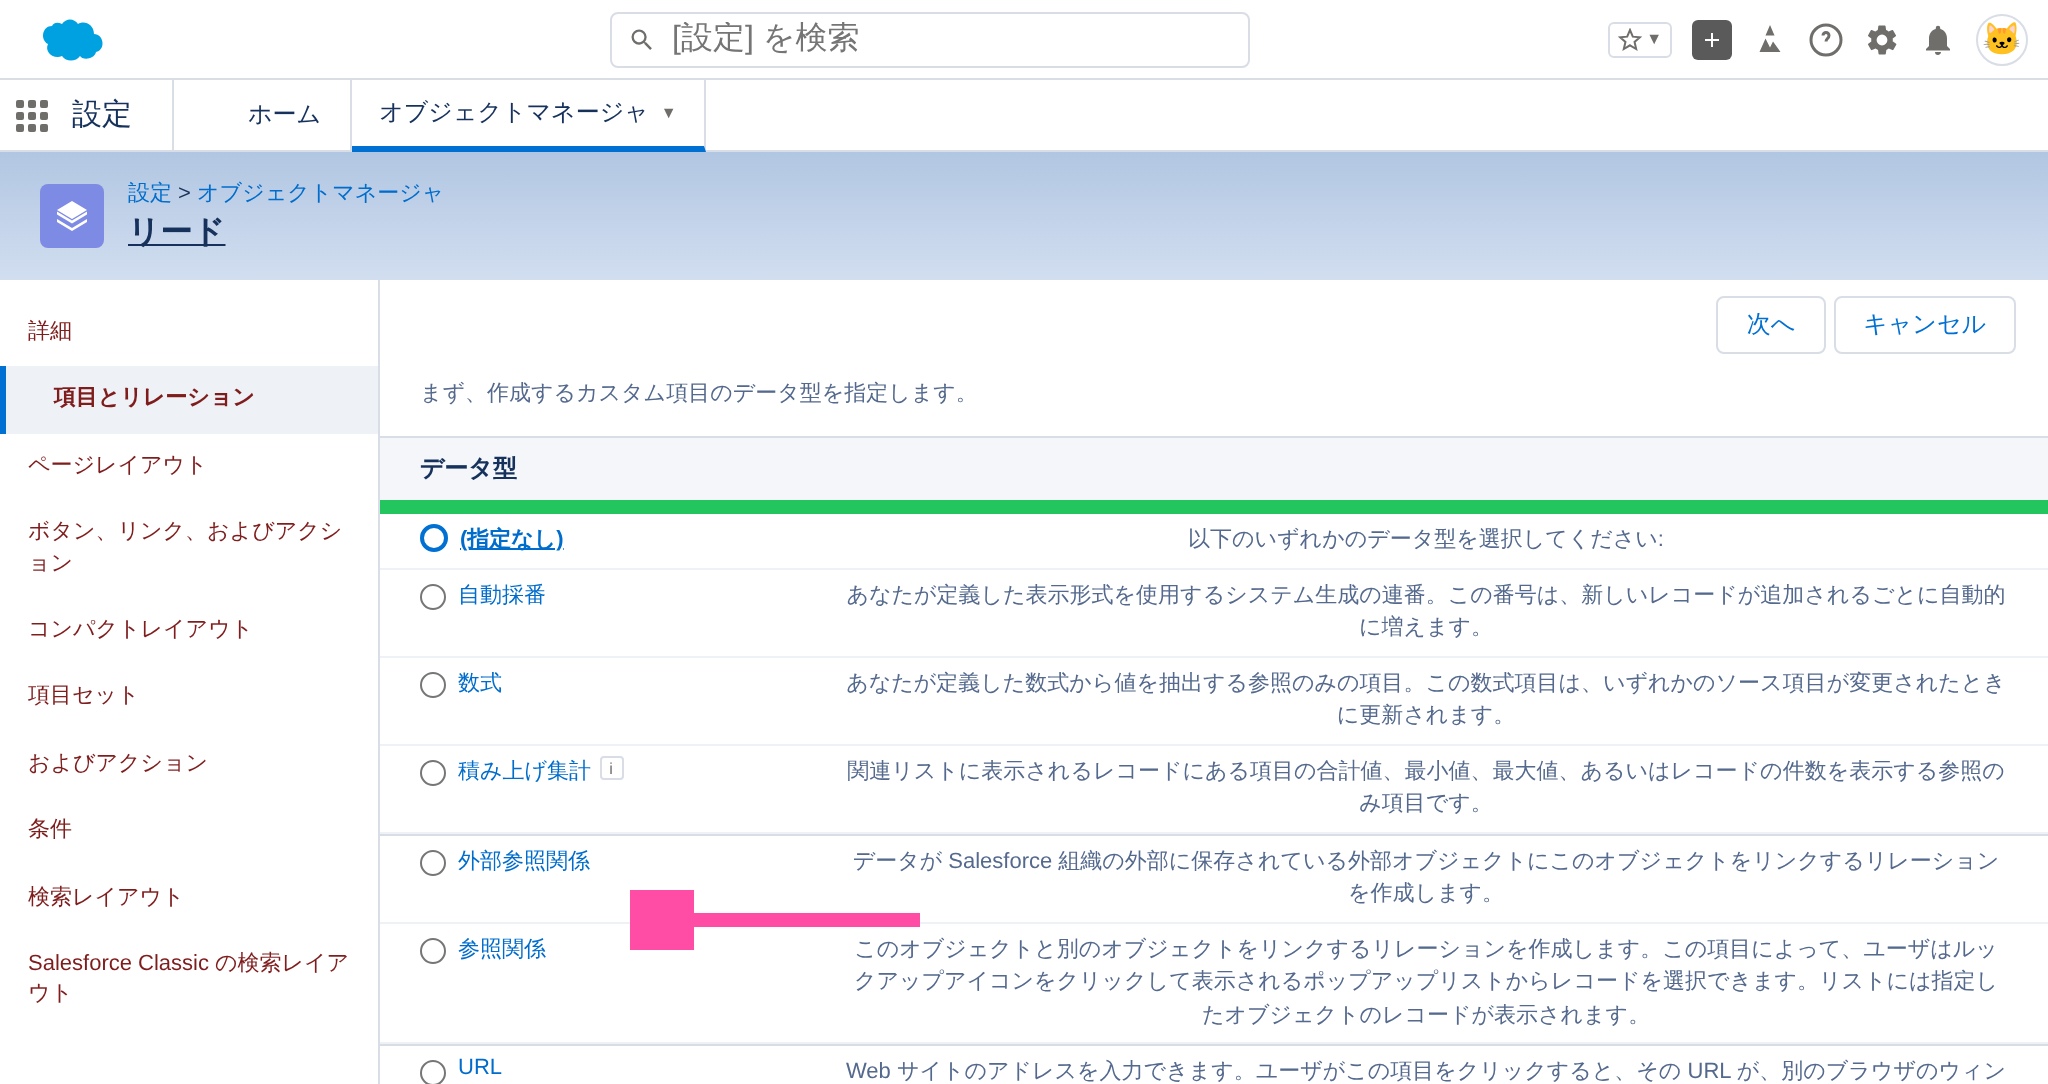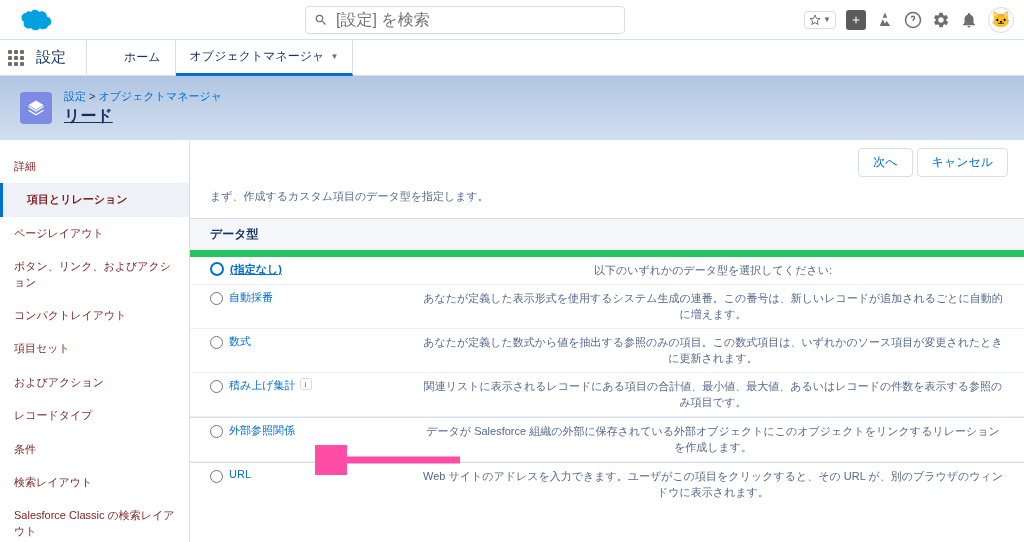--- a/index.html
+++ b/index.html
@@ -139,21 +139,20 @@
 
 <div class="main">
   <div class="sidebar" id="sidebar">
       <div class="sidebar-item">詳細</div>
       <div class="sidebar-item active">項目とリレーション</div>
       <div class="sidebar-item">ページレイアウト</div>
       <div class="sidebar-item">ボタン、リンク、およびアクション</div>
       <div class="sidebar-item">コンパクトレイアウト</div>
       <div class="sidebar-item">項目セット</div>
       <div class="sidebar-item">およびアクション</div>
-      <div class="sidebar-item">レコードタイプ</div>
       <div class="sidebar-item">条件</div>
       <div class="sidebar-item">検索レイアウト</div>
       <div class="sidebar-item">Salesforce Classic の検索レイアウト</div>
     </div>
 
   <div class="content" style="position:relative">
     <div class="action-row">
       <button class="btn">次へ</button>
       <button class="btn">キャンセル</button>
     </div>
@@ -190,20 +189,27 @@
             <span class="info-icon">i</span>
           </div>
           <div class="type-right">関連リストに表示されるレコードにある項目の合計値、最小値、最大値、あるいはレコードの件数を表示する参照のみ項目です。</div>
         </div>
         <div class="type-row" style="border-top: 1px solid rgb(216, 221, 230);">
           <div class="type-left">
             <input type="radio" name="dtype" style="">
             <label>外部参照関係</label>
           </div>
           <div class="type-right">データが Salesforce 組織の外部に保存されている外部オブジェクトにこのオブジェクトをリンクするリレーションを作成します。</div>
+        </div>
+        <div class="type-row">
+          <div class="type-left">
+            <input type="radio" name="dtype" style="">
+            <label>参照関係</label>
+          </div>
+          <div class="type-right">このオブジェクトと別のオブジェクトをリンクするリレーションを作成します。この項目によって、ユーザはルックアップアイコンをクリックして表示されるポップアップリストからレコードを選択できます。リストには指定したオブジェクトのレコードが表示されます。</div>
         </div>
         <div class="type-row" style="border-top: 1px solid rgb(216, 221, 230);">
           <div class="type-left">
             <input type="radio" name="dtype" style="">
             <label>URL</label>
           </div>
           <div class="type-right">Web サイトのアドレスを入力できます。ユーザがこの項目をクリックすると、その URL が、別のブラウザのウィンドウに表示されます。</div>
         </div>
       </div>
 

